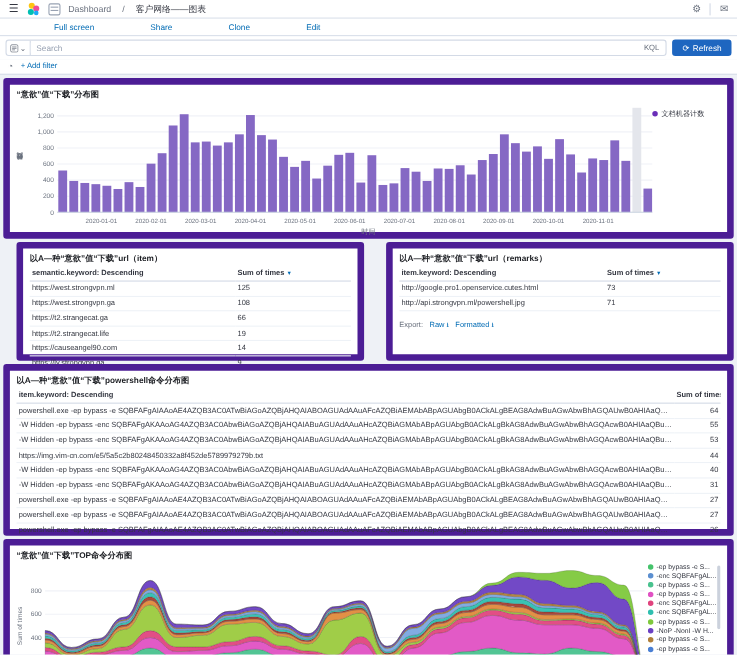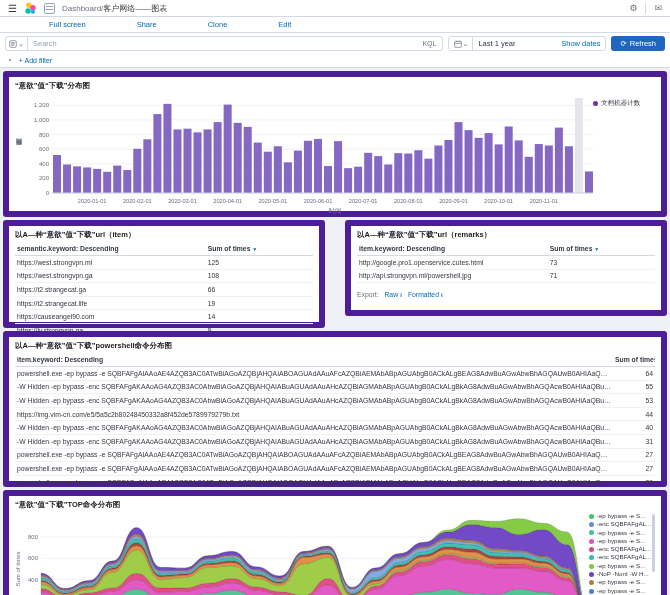--- a/index.html
+++ b/index.html
@@ -1,21 +1,21 @@
 <!DOCTYPE html>
 <html><head>
 <meta charset="utf-8">
 <style>
   * { box-sizing: border-box; margin: 0; padding: 0; }
   html,body { width:670px; height:595px; overflow:hidden; background:#eef1f6;
     font-family:"Liberation Sans", sans-serif; color:#343741; }
   
   .hdr { height:17px; background:#fff; border-bottom:1px solid #d3dae6; display:flex; align-items:center; padding:0 8px; gap:7px; }
   .hdr .menu { font-size:10px; color:#343741; cursor:pointer; }
-  .crumb { font-size:8px; color:#69707d; display:flex; gap:0; align-items:center;}
+  .crumb { font-size:8px; color:#69707d; display:flex; gap:10px; align-items:center;}
   .crumb .title { color:#343741; }
   .hdr-right { margin-left:auto; display:flex; gap:8px; align-items:center; color:#69707d; font-size:9px; }
   .hdr-right .divider { width:1px; height:11px; background:#d3dae6; }
   .appicon { width:11px; height:11px; border:1px solid #98a2b3; border-radius:2px; display:inline-block; position:relative;}
   .appicon:before { content:""; position:absolute; left:1px; top:2px; width:7px; height:1px; background:#98a2b3; box-shadow:0 3px 0 #98a2b3;}
   
   .nav { height:16px; background:#fff; border-bottom:1px solid #d3dae6; display:flex; align-items:center; gap:11px; padding:0 9px; }
   .nav span { font-size:7.5px; color:#006bb4; cursor:pointer;margin-left:40px; }
   
   .qbar { background:#fff; padding:3px 5px; display:flex; gap:5px; align-items:center; }
@@ -30,21 +30,21 @@
   .dbox .show { color:#006bb4; padding:0 5px; cursor:pointer;}
   .rbtn { height:15px; background:#1e66c0; color:#fff; border:0; border-radius:3px; font-size:7.5px; padding:0 9px; display:flex; align-items:center; gap:3px; cursor:pointer; font-family:"Liberation Sans",sans-serif;}
   
   .fbar { background:#fff; border-bottom:1px solid #d3dae6; height:14px; display:flex; align-items:center; gap:7px; padding:0 7px; }
   .fbar .fico { color:#69707d; font-size:8px; }
   .fbar .addf { color:#006bb4; font-size:7px; cursor:pointer; }
   
   .content { padding:3px; display:flex; flex-direction:column; gap:3px; }
   .panel { background:#fff; border:6px solid #4c1d95; border-radius:3px; padding:4px 6px; position:relative; }
   .ptitle { font-size:7.5px; font-weight:bold; color:#1a1c21; margin-bottom:2px; white-space:nowrap; overflow:hidden;}
-  .row2 { display:flex; gap:20px; }
+  .row2 { display:flex; gap:20px;margin-left:12px; }
   .row2 .panel { flex:1; min-width:0; }
   
   .barwrap { display:flex; }
   .ylab-v { writing-mode:vertical-rl; transform:rotate(180deg); font-size:6px; color:#69707d; text-align:center; }
   .blegend { width:62px; font-size:6.5px; color:#343741; padding-top:6px; }
   .blegend .dot, .alegend .dot { display:inline-block; width:5px; height:5px; border-radius:50%; margin-right:3px; vertical-align:middle;}
   .xlab { text-align:center; font-size:6.5px; color:#69707d; }
   
   table { width:100%; border-collapse:collapse; table-layout:fixed; }
   th { font-size:6.8px; text-align:left; color:#343741; padding:3px 2px; border-bottom:1px solid #d3dae6; font-weight:bold; white-space:nowrap; overflow:hidden;}
@@ -99,31 +99,20 @@
   <div class="qbox">
     <span class="saved">
       <svg width="8" height="8" viewBox="0 0 12 12">
           <rect x="1" y="1" width="10" height="10" rx="2" fill="none" stroke="#69707d"></rect>
           <path d="M3 4h6M3 6h6M3 8h4" stroke="#69707d" stroke-width="1" fill="none"></path>
         </svg>
       <span>⌄</span>
     </span>
     <input value="" placeholder="Search" style="">
     <span class="kql">KQL</span>
-  </div>
-  <div class="dbox">
-    <span class="cal">
-      <svg width="8" height="8" viewBox="0 0 12 12">
-          <rect x="1" y="2" width="10" height="9" rx="1" fill="none" stroke="#69707d"></rect>
-          <path d="M1 5h10M4 1v2M8 1v2" stroke="#69707d" fill="none"></path>
-        </svg>
-      <span>⌄</span>
-    </span>
-    <span class="val">Last 1 year</span>
-    <span class="show">Show dates</span>
   </div>
   <button class="rbtn">
     <span>⟳</span>
     <span>Refresh</span>
   </button>
 </div>
 
 <div class="fbar">
   <span class="fico">◔</span>
   <span class="addf">+ Add filter</span>
@@ -264,21 +253,21 @@
             <td>https://mywe.tosscat.xyz/kp.txt</td>
             <td>8</td>
           </tr>
             <tr>
             <td>https://sune.solid.xyz</td>
             <td>7</td>
           </tr>
           </tbody>
       </table>
     </div>
-    <div class="panel" style="height:96px">
+    <div class="panel" style="height:108px">
       <div class="ptitle">以A—种“意欲”值“下载”url（remarks）</div>
       <table>
         <thead>
             <tr>
           <th><span>item.keyword: Descending</span></th>
           <th class="vcol"><span>Sum of times</span> <span class="sort">▼</span></th>
         </tr>
           </thead>
         <tbody>
 

